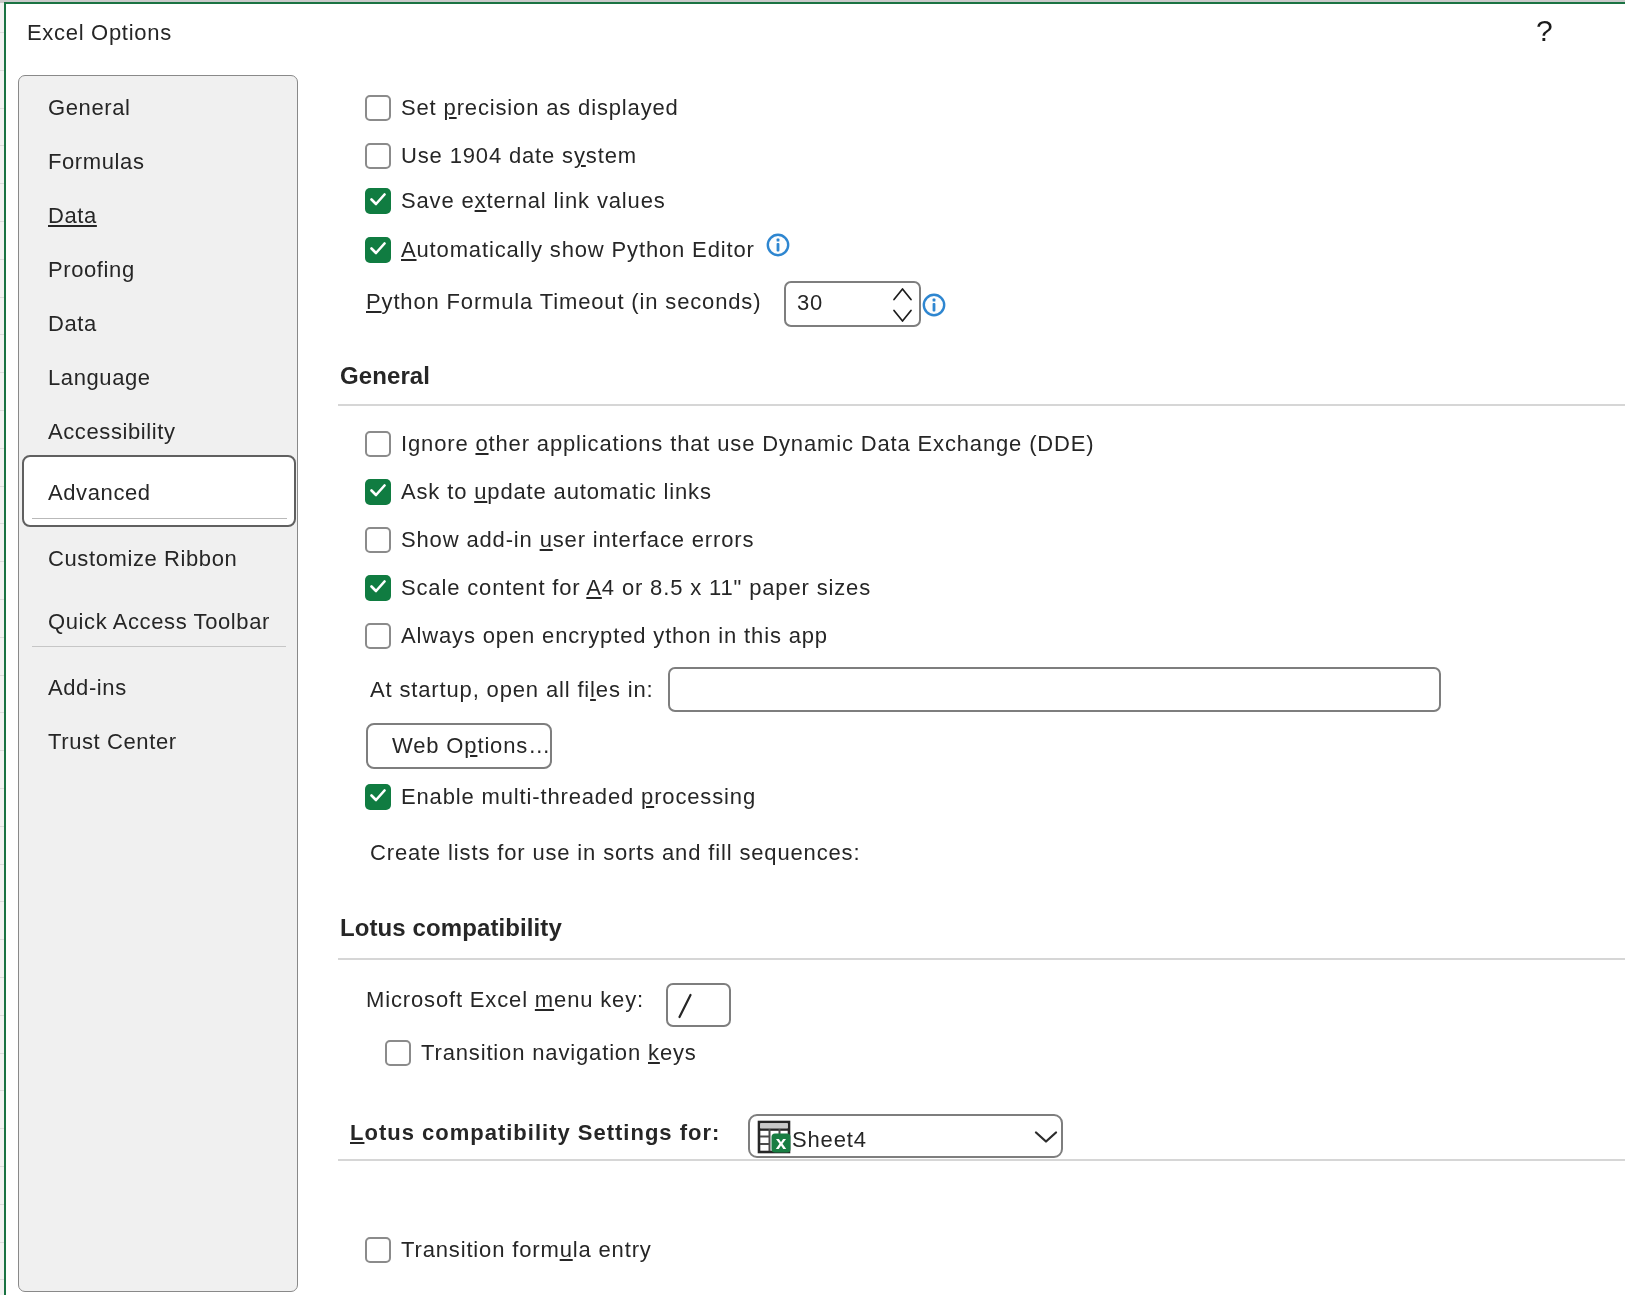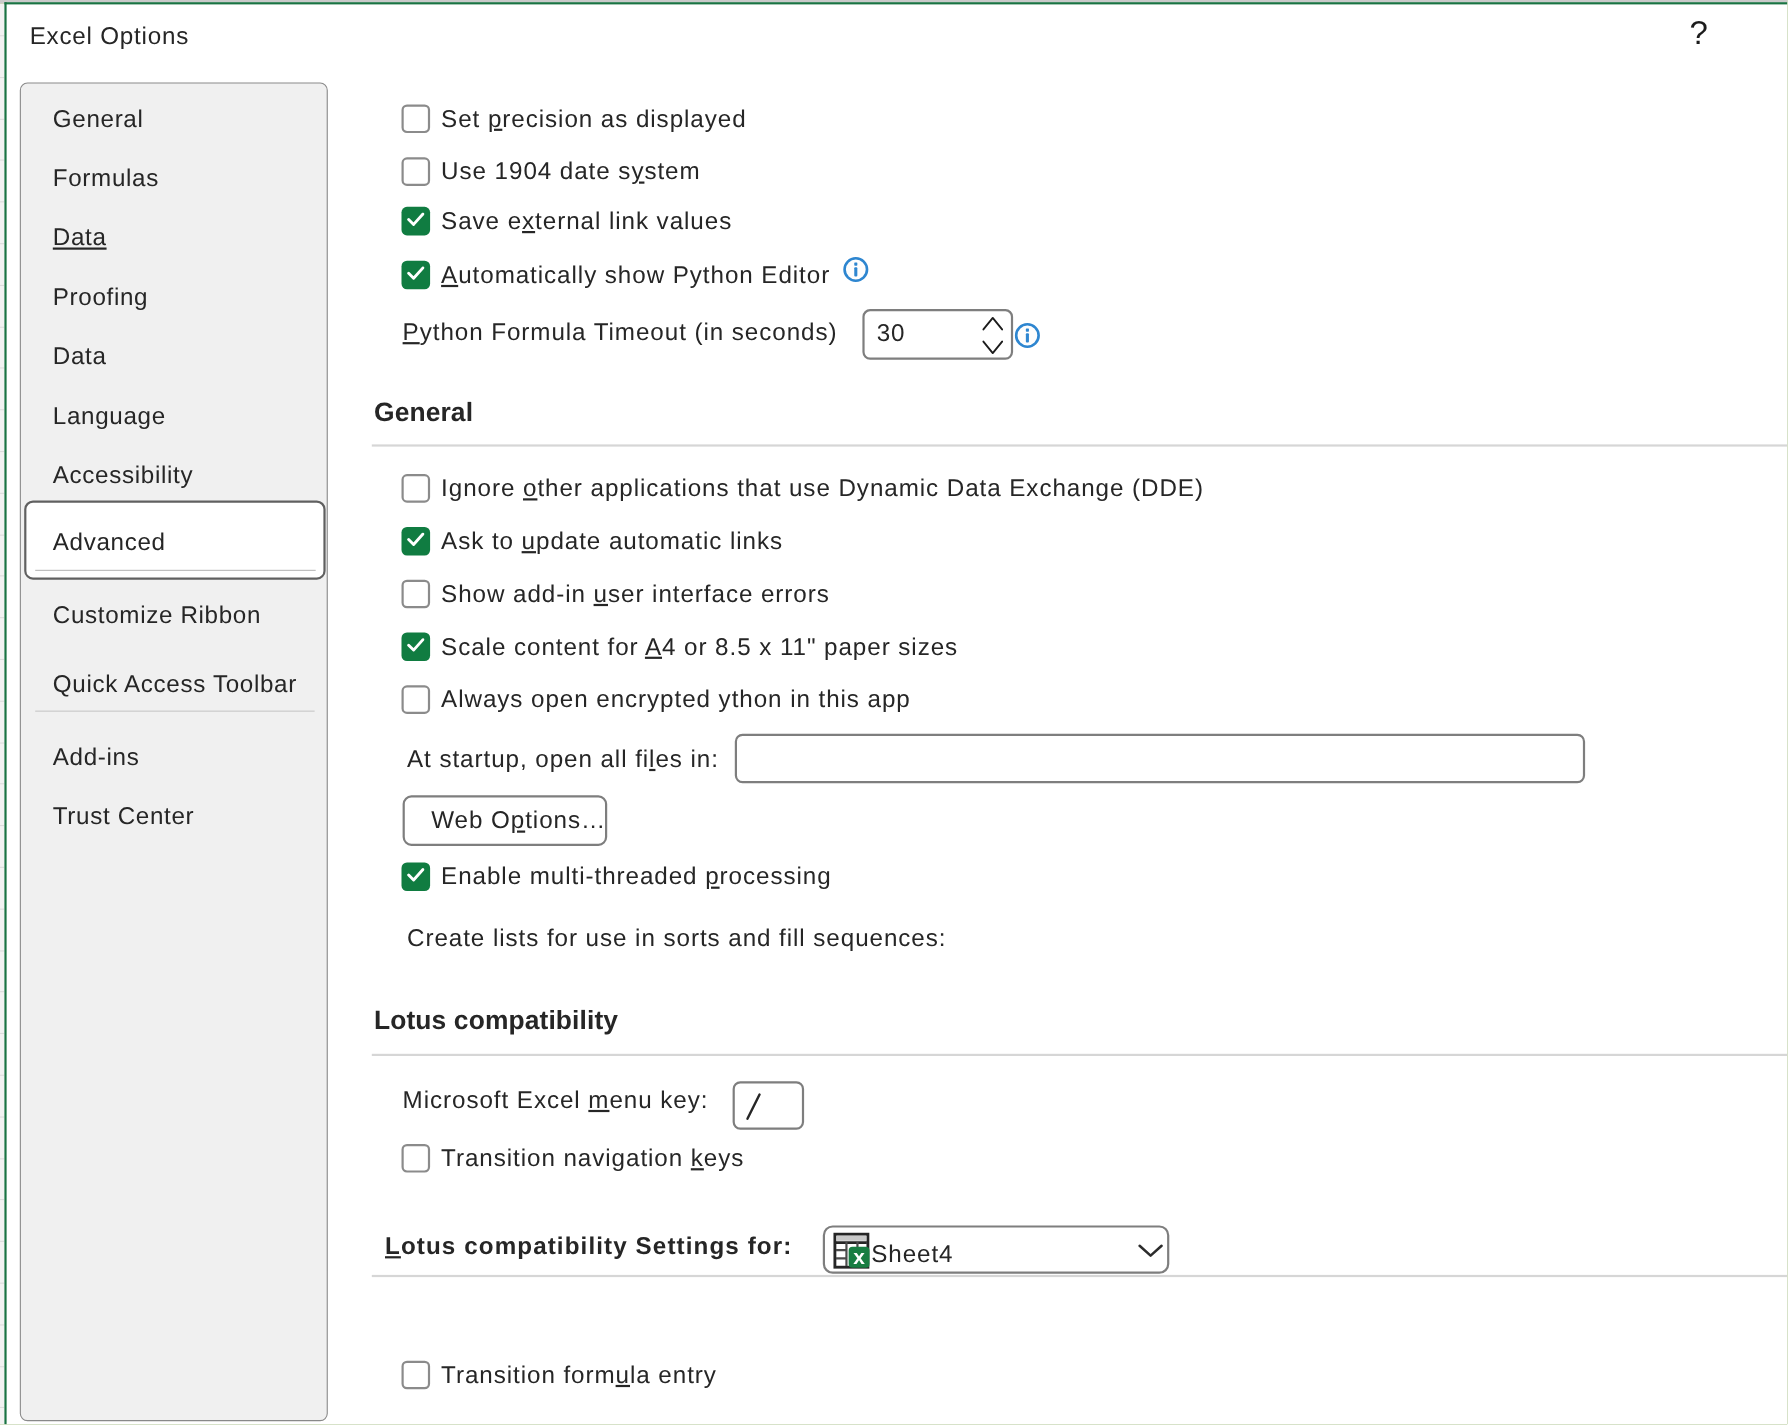--- a/index.html
+++ b/index.html
@@ -180,21 +180,21 @@
   <div class="lbl" style="left:370px;top:840px;">Create lists for use in sorts and fill sequences:</div>
 
   <div class="hdr" style="left:340px;top:914px;">Lotus compatibility</div>
   <div class="rule" style="left:338px;top:958px;width:1287px;"></div>
 
   <div class="lbl" style="left:366px;top:987px;">Microsoft Excel <u>m</u>enu key:</div>
   <div class="input" style="left:666px;top:983px;width:65px;height:44px;"></div>
   <svg class="abs" style="left:674px;top:992px;" width="22" height="28" viewBox="0 0 22 28">
       <line x1="16.5" y1="3" x2="5.5" y2="25" stroke="#262626" stroke-width="2.2" stroke-linecap="round"></line>
     </svg>
-  <div class="cbrow" style="left:365px;top:1040px;">
+  <div class="cbrow" style="left:385px;top:1040px;">
       <div class="cb"></div>
       <div class="cbtext">Transition navigation <u>k</u>eys</div>
     </div>
 
   <div class="rule" style="left:338px;top:1159px;width:1287px;"></div>
   <div class="lbl" style="left:350px;top:1120px;font-weight:bold;letter-spacing:1px;"><u>L</u>otus compatibility Settings for:</div>
   <div class="input" style="left:748px;top:1114px;width:315px;height:44px;border-radius:9px;"></div>
 
   <svg class="abs" style="left:757px;top:1120px;" width="34" height="34" viewBox="0 0 34 34">
     <rect x="2" y="2" width="30" height="30" fill="#fff" stroke="#262626" stroke-width="2.6"></rect>

